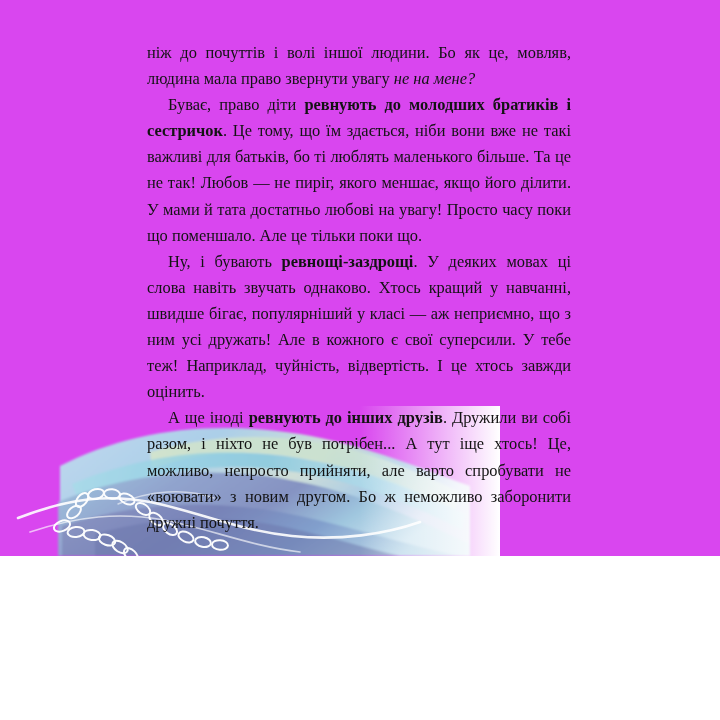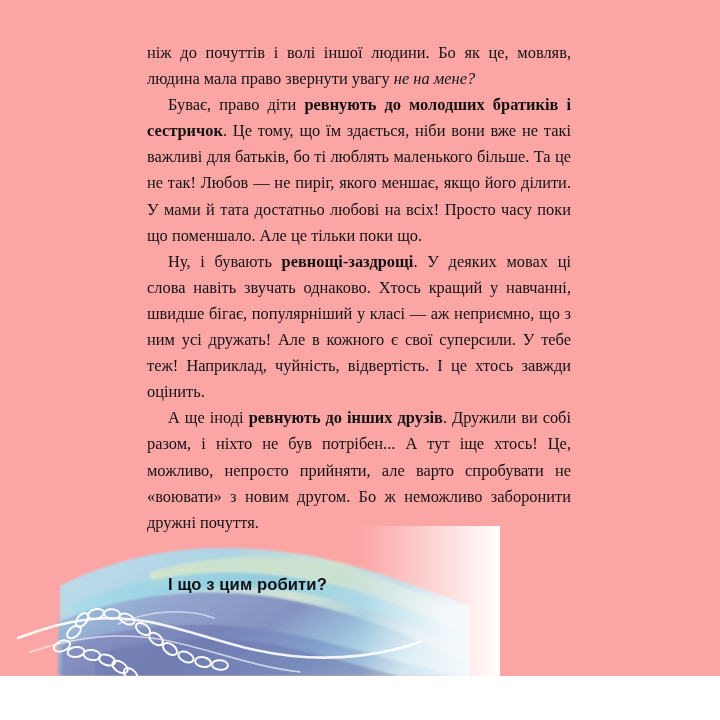--- a/index.html
+++ b/index.html
@@ -3,22 +3,22 @@
 <meta charset="utf-8">
 <style>
   html, body {
     margin: 0;
     padding: 0;
     background: #ffffff;
   }
   #page {
     position: relative;
     width: 720px;
-    height: 676px;
-    background: #fca5a5;
+    height: 556px;
+    background: #d946ef;
     overflow: hidden;
     font-family: "Liberation Serif", "DejaVu Serif", serif;
   }
 
   
   #artwork {
     position: absolute;
     left: 0;
     bottom: 0;
     width: 500px;
@@ -176,21 +176,21 @@
       <ellipse cx="203" cy="136" rx="8" ry="4.8" transform="rotate(12 203 136)"></ellipse>
       <ellipse cx="220" cy="139" rx="8" ry="4.8" transform="rotate(4 220 139)"></ellipse>
     </g>
 
     <rect x="0" y="0" width="500" height="150" fill="url(#fadeRight)"></rect>
   </svg>
 
   <div id="text-column">
 
     <p class="para no-indent"><span>ніж до почуттів і волі іншої людини. Бо як це, мовляв, людина мала право звернути увагу </span><span class="i">не на мене?</span></p>
-    <p class="para"><span>Буває, право діти </span><span class="b">ревнують до молодших братиків і сестричок</span><span>. Це тому, що їм здається, ніби вони вже не такі важливі для батьків, бо ті люблять маленького більше. Та це не так! Любов — не пиріг, якого меншає, якщо його ділити. У мами й тата достатньо любові на всіх! Просто часу поки що поменшало. Але це тільки поки що.</span></p>
+    <p class="para"><span>Буває, право діти </span><span class="b">ревнують до молодших братиків і сестричок</span><span>. Це тому, що їм здається, ніби вони вже не такі важливі для батьків, бо ті люблять маленького більше. Та це не так! Любов — не пиріг, якого меншає, якщо його ділити. У мами й тата достатньо любові на увагу! Просто часу поки що поменшало. Але це тільки поки що.</span></p>
     <p class="para"><span>Ну, і бувають </span><span class="b">ревнощі-заздрощі</span><span>. У деяких мовах ці слова навіть звучать однаково. Хтось кращий у навчанні, швидше бігає, популярніший у класі — аж неприємно, що з ним усі дружать! Але в кожного є свої суперсили. У тебе теж! Наприклад, чуйність, відвертість. І це хтось завжди оцінить.</span></p>
     <p class="para"><span>А ще іноді </span><span class="b">ревнують до інших друзів</span><span>. Дружили ви собі разом, і ніхто не був потрібен... А тут іще хтось! Це, можливо, непросто прийняти, але варто спробувати не «воювати» з новим другом. Бо ж неможливо заборонити дружні почуття.</span></p>
 
     <h2 class="section-heading">І що з цим робити?</h2>
 
     <p class="bullet-para"></p>
   </div>
 
 
 </div>

